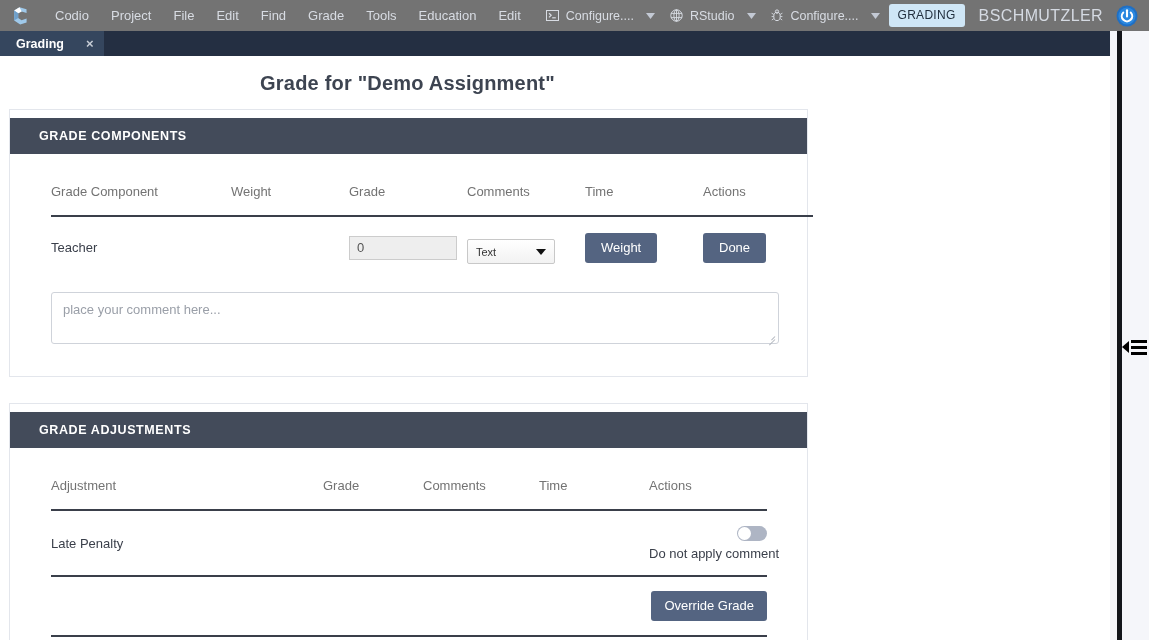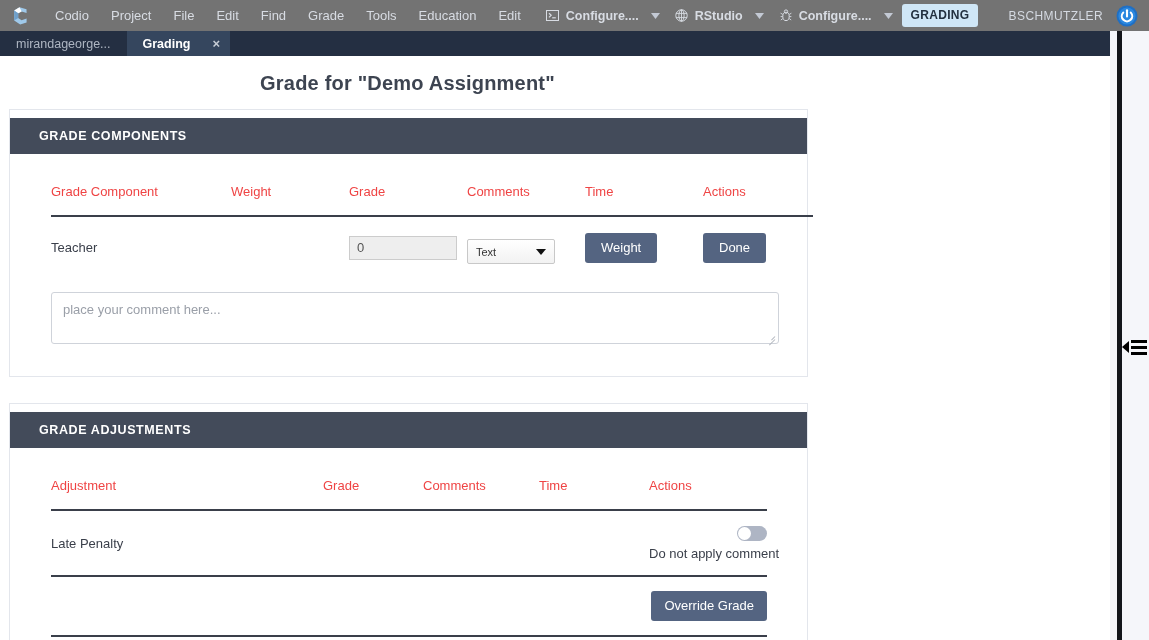--- a/index.html
+++ b/index.html
@@ -44,21 +44,20 @@
     height: 31px;
     white-space: nowrap;
     cursor: default;
   }
 
   .tool-group {
     display: flex;
     align-items: center;
     height: 31px;
     margin-left: 6px;
-    font-weight: bold;
   }
   .tool-btn {
     display: flex;
     align-items: center;
     gap: 6px;
     color: #d8dce3;
     font-size: 12.5px;
     padding: 0 6px 0 8px;
     height: 23px;
     white-space: nowrap;
@@ -78,21 +77,21 @@
     font-size: 12px;
     letter-spacing: .3px;
     padding: 4px 9px 5px;
     border-radius: 3px;
     margin-left: 2px;
     white-space: nowrap;
   }
   .spacer { flex: 1 1 auto; }
   .username {
     color: #d5dae2;
-    font-size: 12px;
+    font-size: 16px;
     letter-spacing: .4px;
     padding-right: 12px;
     white-space: nowrap;
   }
   .power {
     width: 24px; height: 24px;
     margin-right: 10px;
     flex: none;
   }
 
@@ -204,21 +203,21 @@
   }
 
   table.grid {
     width: 100%;
     border-collapse: collapse;
     table-layout: fixed;
   }
   table.grid th {
     font-weight: normal;
     font-size: 13px;
-    color: #ef4444;
+    color: #737373;
     text-align: left;
     padding: 30px 0 16px 0;
     border-bottom: 2px solid #3a3f4a;
   }
   table.grid td {
     font-size: 13px;
     color: #3a3f4a;
     vertical-align: middle;
     padding: 14px 0;
   }
@@ -427,23 +426,20 @@
     <svg width="24" height="24" viewBox="0 0 24 24" aria-hidden="true">
       <circle cx="12" cy="12" r="10.5" fill="#1f6fc4"></circle>
       <circle cx="12" cy="12" r="8.6" fill="#2b88e0"></circle>
       <path d="M12 6.2 L12 12.4" stroke="#ffffff" stroke-width="2.1" stroke-linecap="round"></path>
       <path d="M8.2 8.6 A5.2 5.2 0 1 0 15.8 8.6" fill="none" stroke="#ffffff" stroke-width="2.1" stroke-linecap="round"></path>
     </svg>
   </div>
 </div>
 
 <div class="tabbar">
-  <div class="tab">
-    <span>mirandageorge...</span>
-  </div>
   <div class="tab active">
     <span>Grading</span>
     <span class="tab-close">×</span>
   </div>
 </div>
 
 <div class="right-rail">
   <div class="rail-divider"></div>
   <div class="rail-handle">
     <span class="tri"></span>

